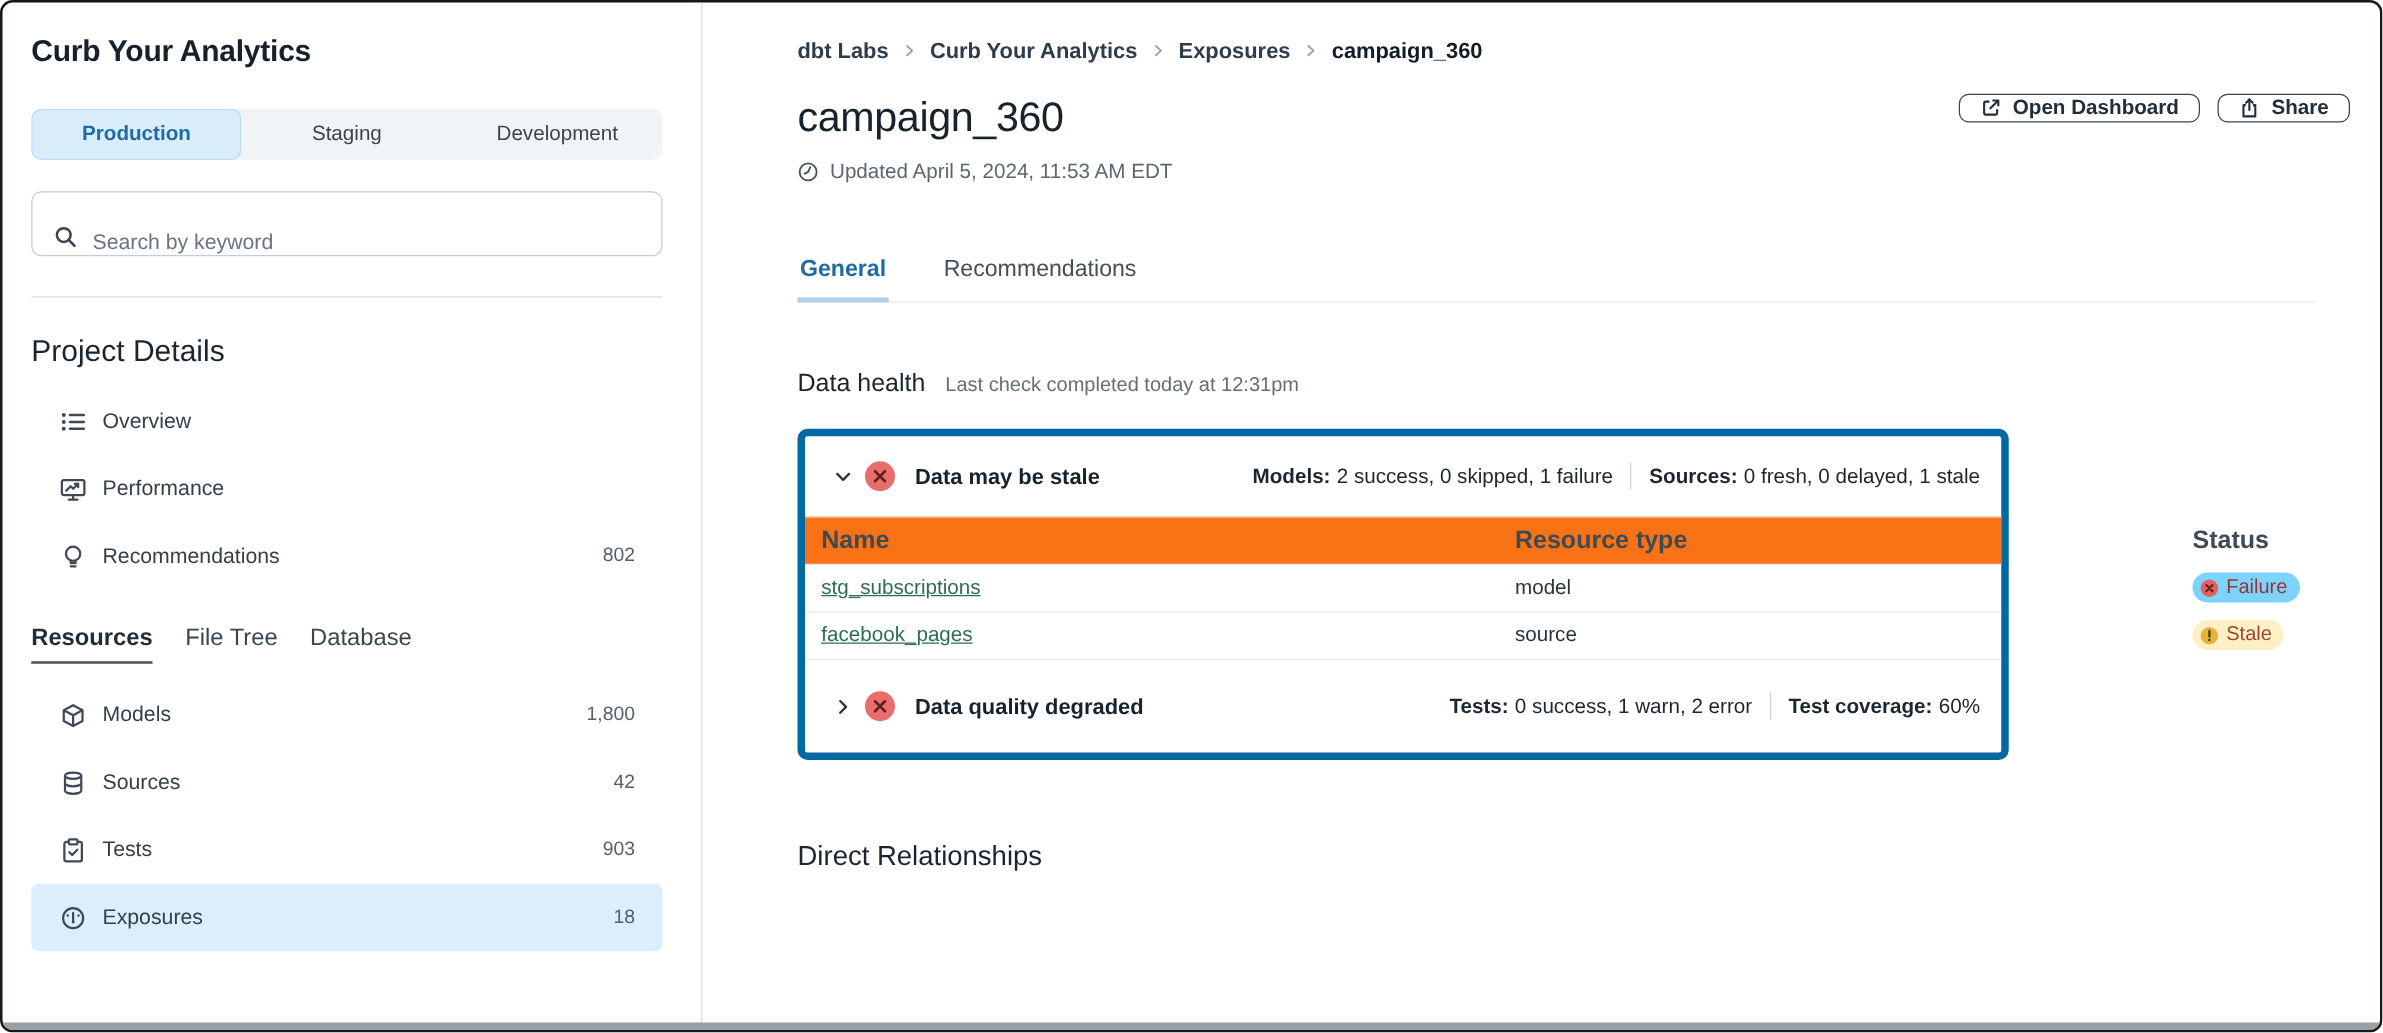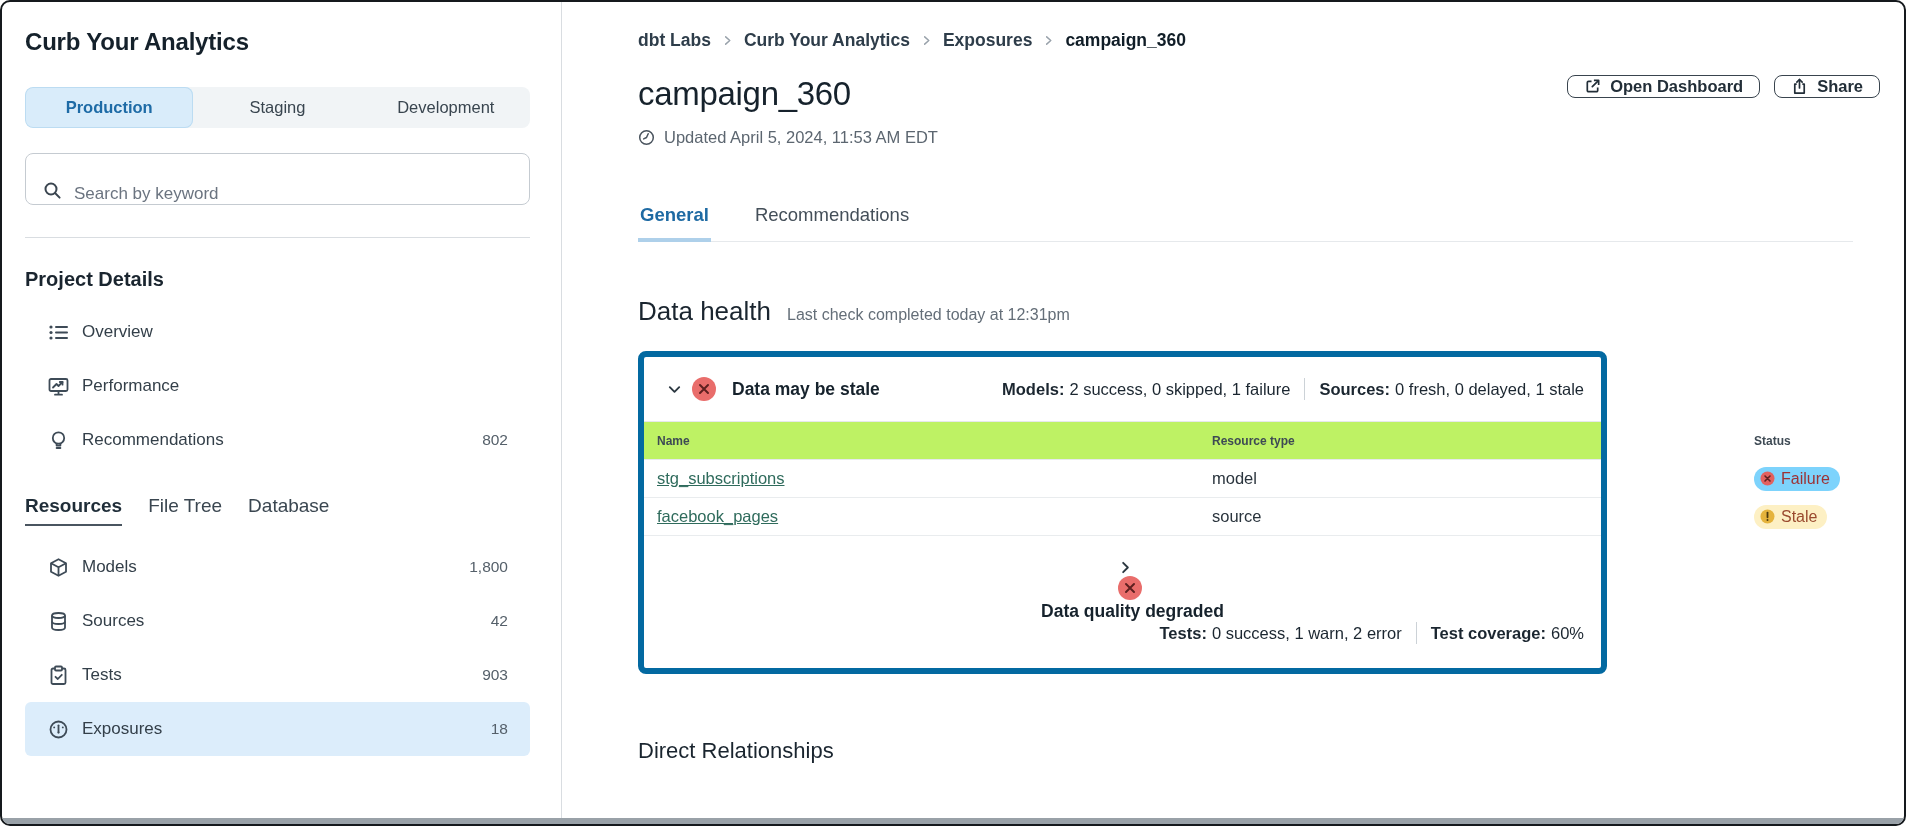--- a/index.html
+++ b/index.html
@@ -10,21 +10,21 @@
   
   .sidebar { width:560px; min-width:560px; height:100%; border-right:1px solid #d9dde1; padding:26px 31px 0 23px; }
   .project-title { font-size:24px; font-weight:700; color:#15212b; letter-spacing:-0.2px; }
   .seg-control { margin-top:31px; display:flex; background:#f1f4f6; border-radius:8px; height:41px; overflow:hidden; }
   .seg { flex:1; display:flex; align-items:center; justify-content:center; font-size:16.5px; font-weight:500; color:#39454f; cursor:pointer; border-radius:8px; }
   .seg.active { background:#d9ecfa; color:#1e6ba6; font-weight:600; box-shadow:inset 0 0 0 1px #bcdcf2; }
   .search-box { margin-top:25px; height:52px; border:1px solid #c5cbd1; border-radius:8px; display:flex; align-items:flex-end; padding:0 16px; gap:12px; color:#3a4550; }
   .search-box input { border:none; outline:none; flex:1; font-size:17px; color:#1a252f; font-family:inherit; background:transparent; }
   .search-box input::placeholder { color:#6b7480; }
   .side-divider { border:none; border-top:1px solid #d9dde1; margin-top:32px; }
-  .side-heading { margin-top:30px; font-size:20px; font-weight:700; color:#1a252f; }
+  .side-heading { margin-top:30px; font-size:24px; font-weight:400; color:#1a252f; }
   .nav-list { margin-top:14px; }
   .nav-item { height:54px; display:flex; align-items:center; gap:13px; padding:0 22px 0 23px; font-size:17px; color:#333f49; border-radius:6px; cursor:pointer; }
   .nav-item .ic { width:21px; height:21px; color:#3e4b57; display:flex; align-items:center; justify-content:center; }
   .nav-item .count { margin-left:auto; font-size:15.5px; color:#55606a; }
   .nav-item.active { background:#dcedfb; }
   .side-tabs { margin-top:28px; display:flex; gap:26px; align-items:baseline; }
   .side-tab { font-size:19px; color:#3a4650; cursor:pointer; padding-bottom:7px; }
   .side-tab.active { color:#1f2d38; font-weight:600; border-bottom:2px solid #4a5560; }
 
   
@@ -41,37 +41,37 @@
   .btn .ic { display:flex; color:#222e38; }
 
   .updated-row { margin-top:15px; display:flex; align-items:center; gap:9px; font-size:16.5px; color:#5c6670; }
   .updated-row .ic { display:flex; color:#4a545e; }
 
   .tab-bar { margin-top:57px; display:flex; gap:42px; border-bottom:1px solid #e6e9ec; }
   .tab { font-size:18.5px; padding:0 2px 12px 2px; color:#444f59; cursor:pointer; margin-bottom:-1px; }
   .tab.active { color:#1e6aa3; font-weight:700; border-bottom:4px solid #aed0ea; }
 
   .section-heading-row { margin-top:54px; display:flex; align-items:baseline; gap:16px; }
-  .section-heading { font-size:26px; font-weight:500; color:#1a252f; }
+  .section-heading { font-size:20px; font-weight:500; color:#1a252f; }
   .section-sub { font-size:16px; color:#646e78; }
 
   
   .dh-card { margin-top:24px; border:6px solid #0369a1; border-radius:8px; width:969px; max-width:100%; background:#fff; }
   .dh-row { display:flex; align-items:center; padding:19px 17px 19px 22px; }
-  .dh-row.quality { padding:24px 17px 24px 22px;flex-direction:column; }
+  .dh-row.quality { padding:24px 17px 24px 22px; }
   .chev { width:16px; display:flex; justify-content:center; color:#2b3740; cursor:pointer; }
   .err-ic { margin-left:9px; display:flex; }
   .dh-title { margin-left:15px; font-size:17.5px; font-weight:700; color:#16222c; }
   .dh-summary { margin-left:auto; display:flex; align-items:center; gap:14px; font-size:16.5px; color:#1b2630; }
   .sum-pair { display:flex; gap:5px; white-space:nowrap; }
   .sum-label { font-weight:700; }
   .vsep { width:1px; height:22px; background:#ccd2d7; }
 
   .dh-thead, .dh-tr { display:grid; grid-template-columns:555px 542px 1fr; padding:0 13px; align-items:center; }
-  .dh-thead { background:#bef264; border-top:1px solid #e6e9ec; border-bottom:1px solid #e6e9ec; height:39px; font-size:12px; font-weight:600; color:#3e4a54; }
+  .dh-thead { background:#f97316; border-top:1px solid #e6e9ec; border-bottom:1px solid #e6e9ec; height:39px; font-size:20px; font-weight:600; color:#3e4a54; }
   .dh-tr { height:38px; border-bottom:1px solid #e9ecee; font-size:16.5px; color:#2a343d; }
   .cell { padding-left:0; }
   .res-link { color:#2f6b5c; text-decoration:underline; cursor:pointer; }
 
   .badge { display:inline-flex; align-items:center; gap:6px; height:24px; padding:0 10px 0 6px; border-radius:12px; font-size:16px; font-weight:500; }
   .badge.failure { background:#7dd3fc; color:#9c3235; }
   .badge.stale { background:#fdf0c4; color:#9a4a2e; }
   .badge .ic { display:flex; }
 
   .direct-heading { margin-top:64px; font-size:22px; font-weight:500; color:#1a252f; }

